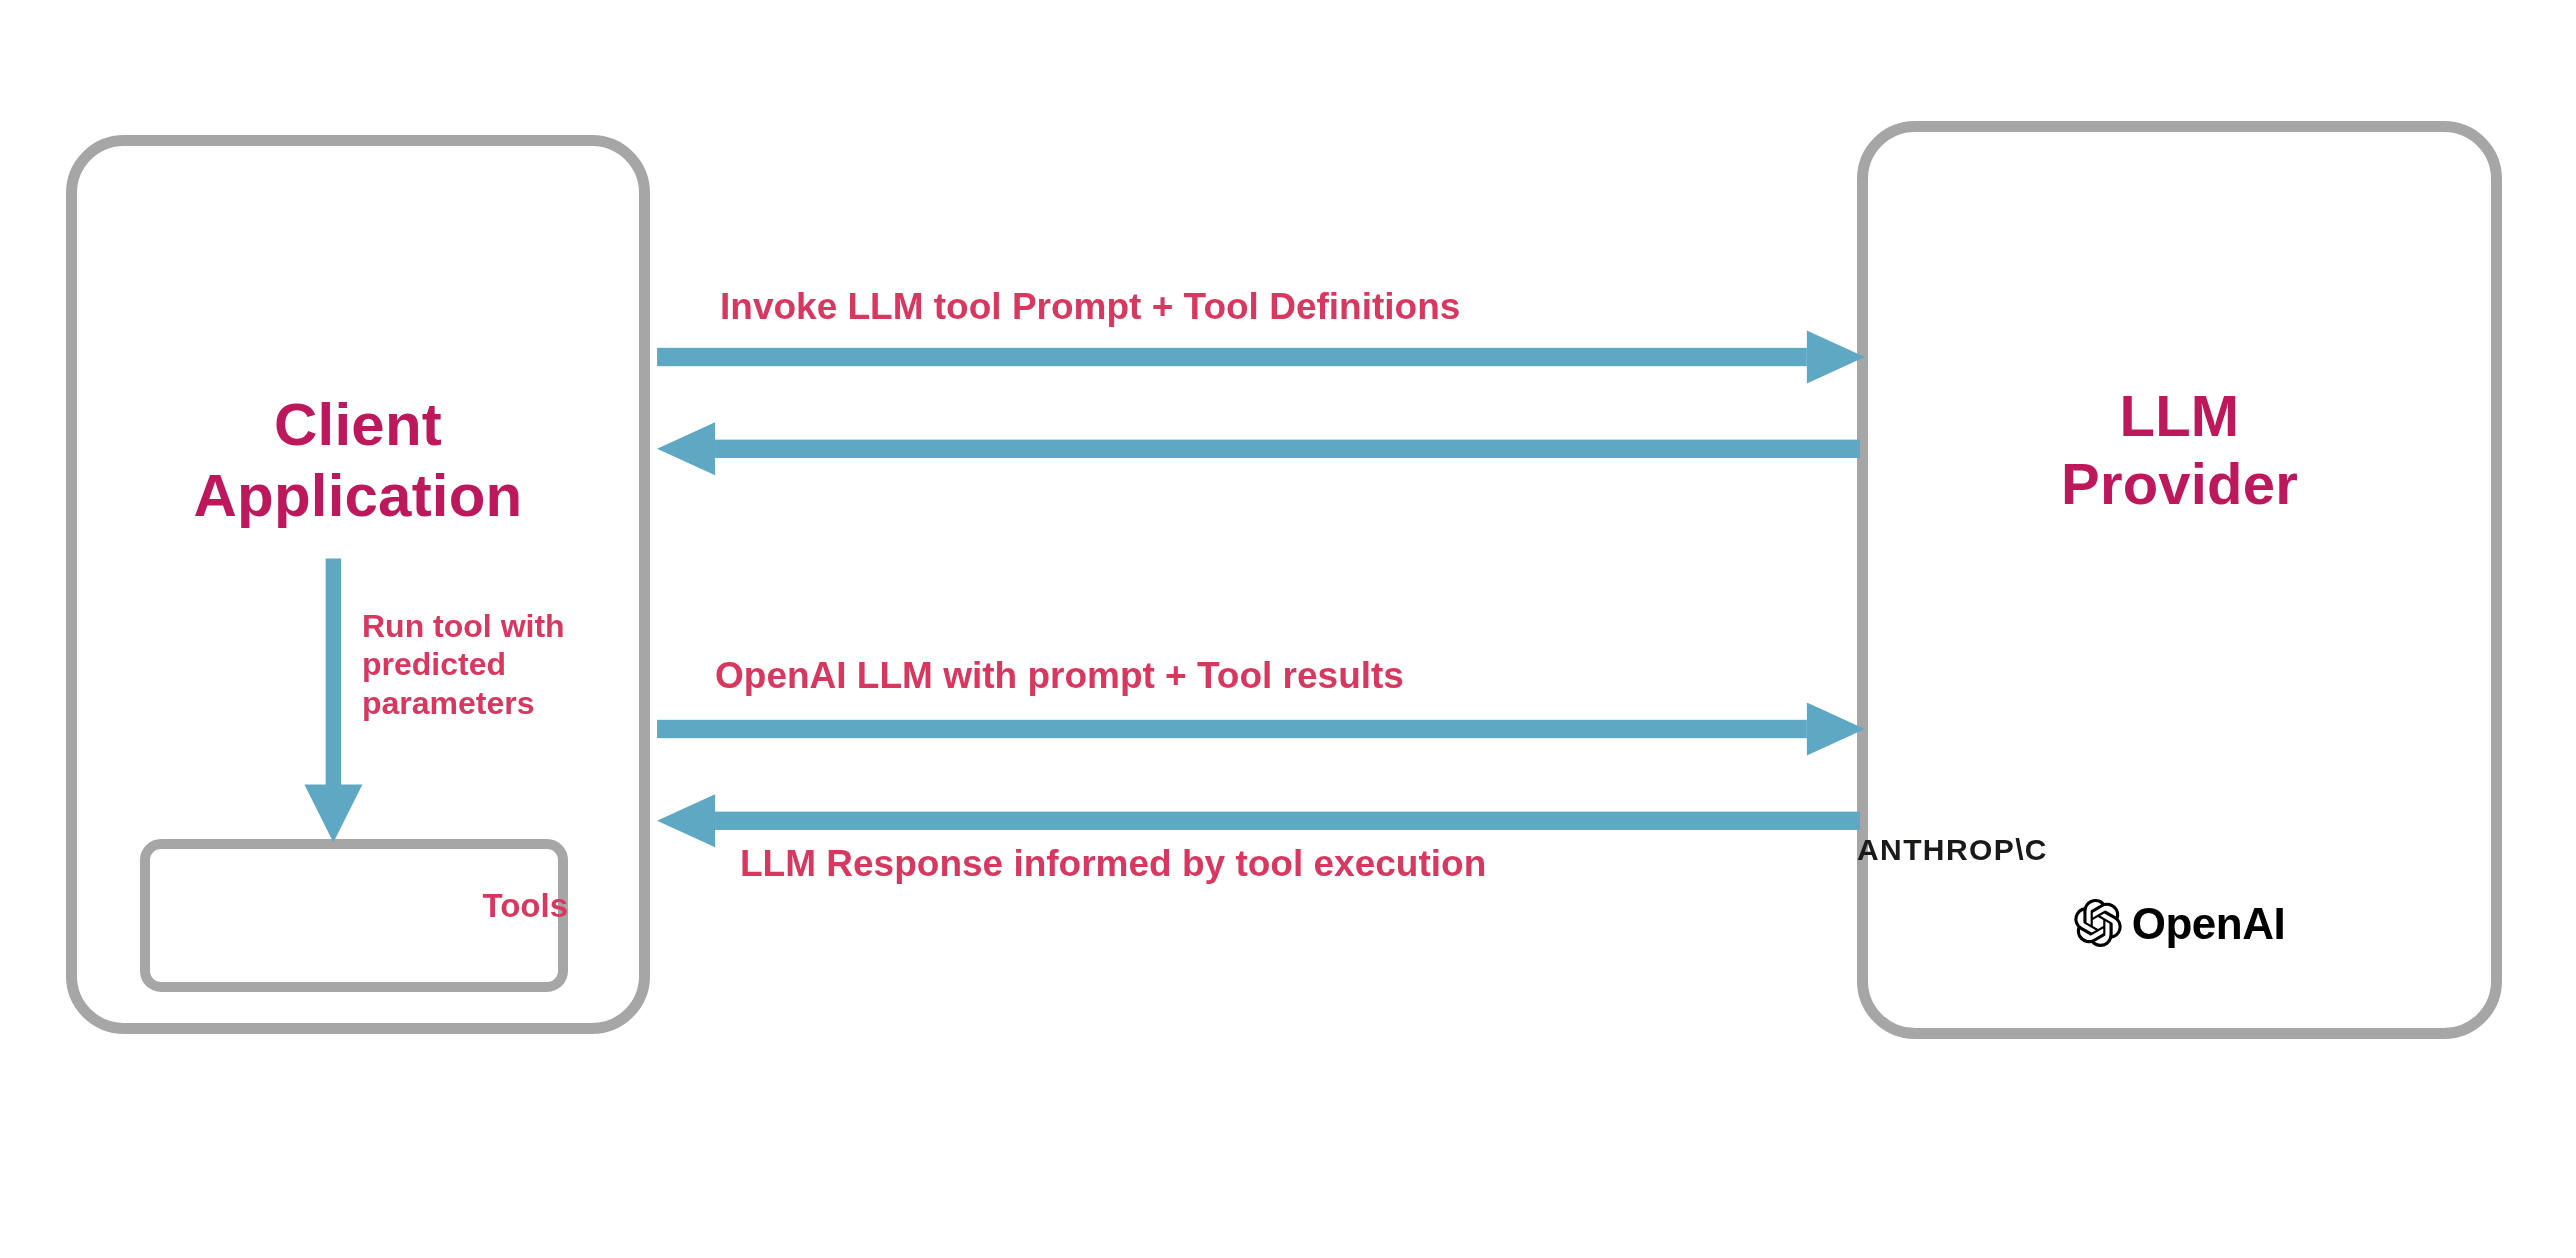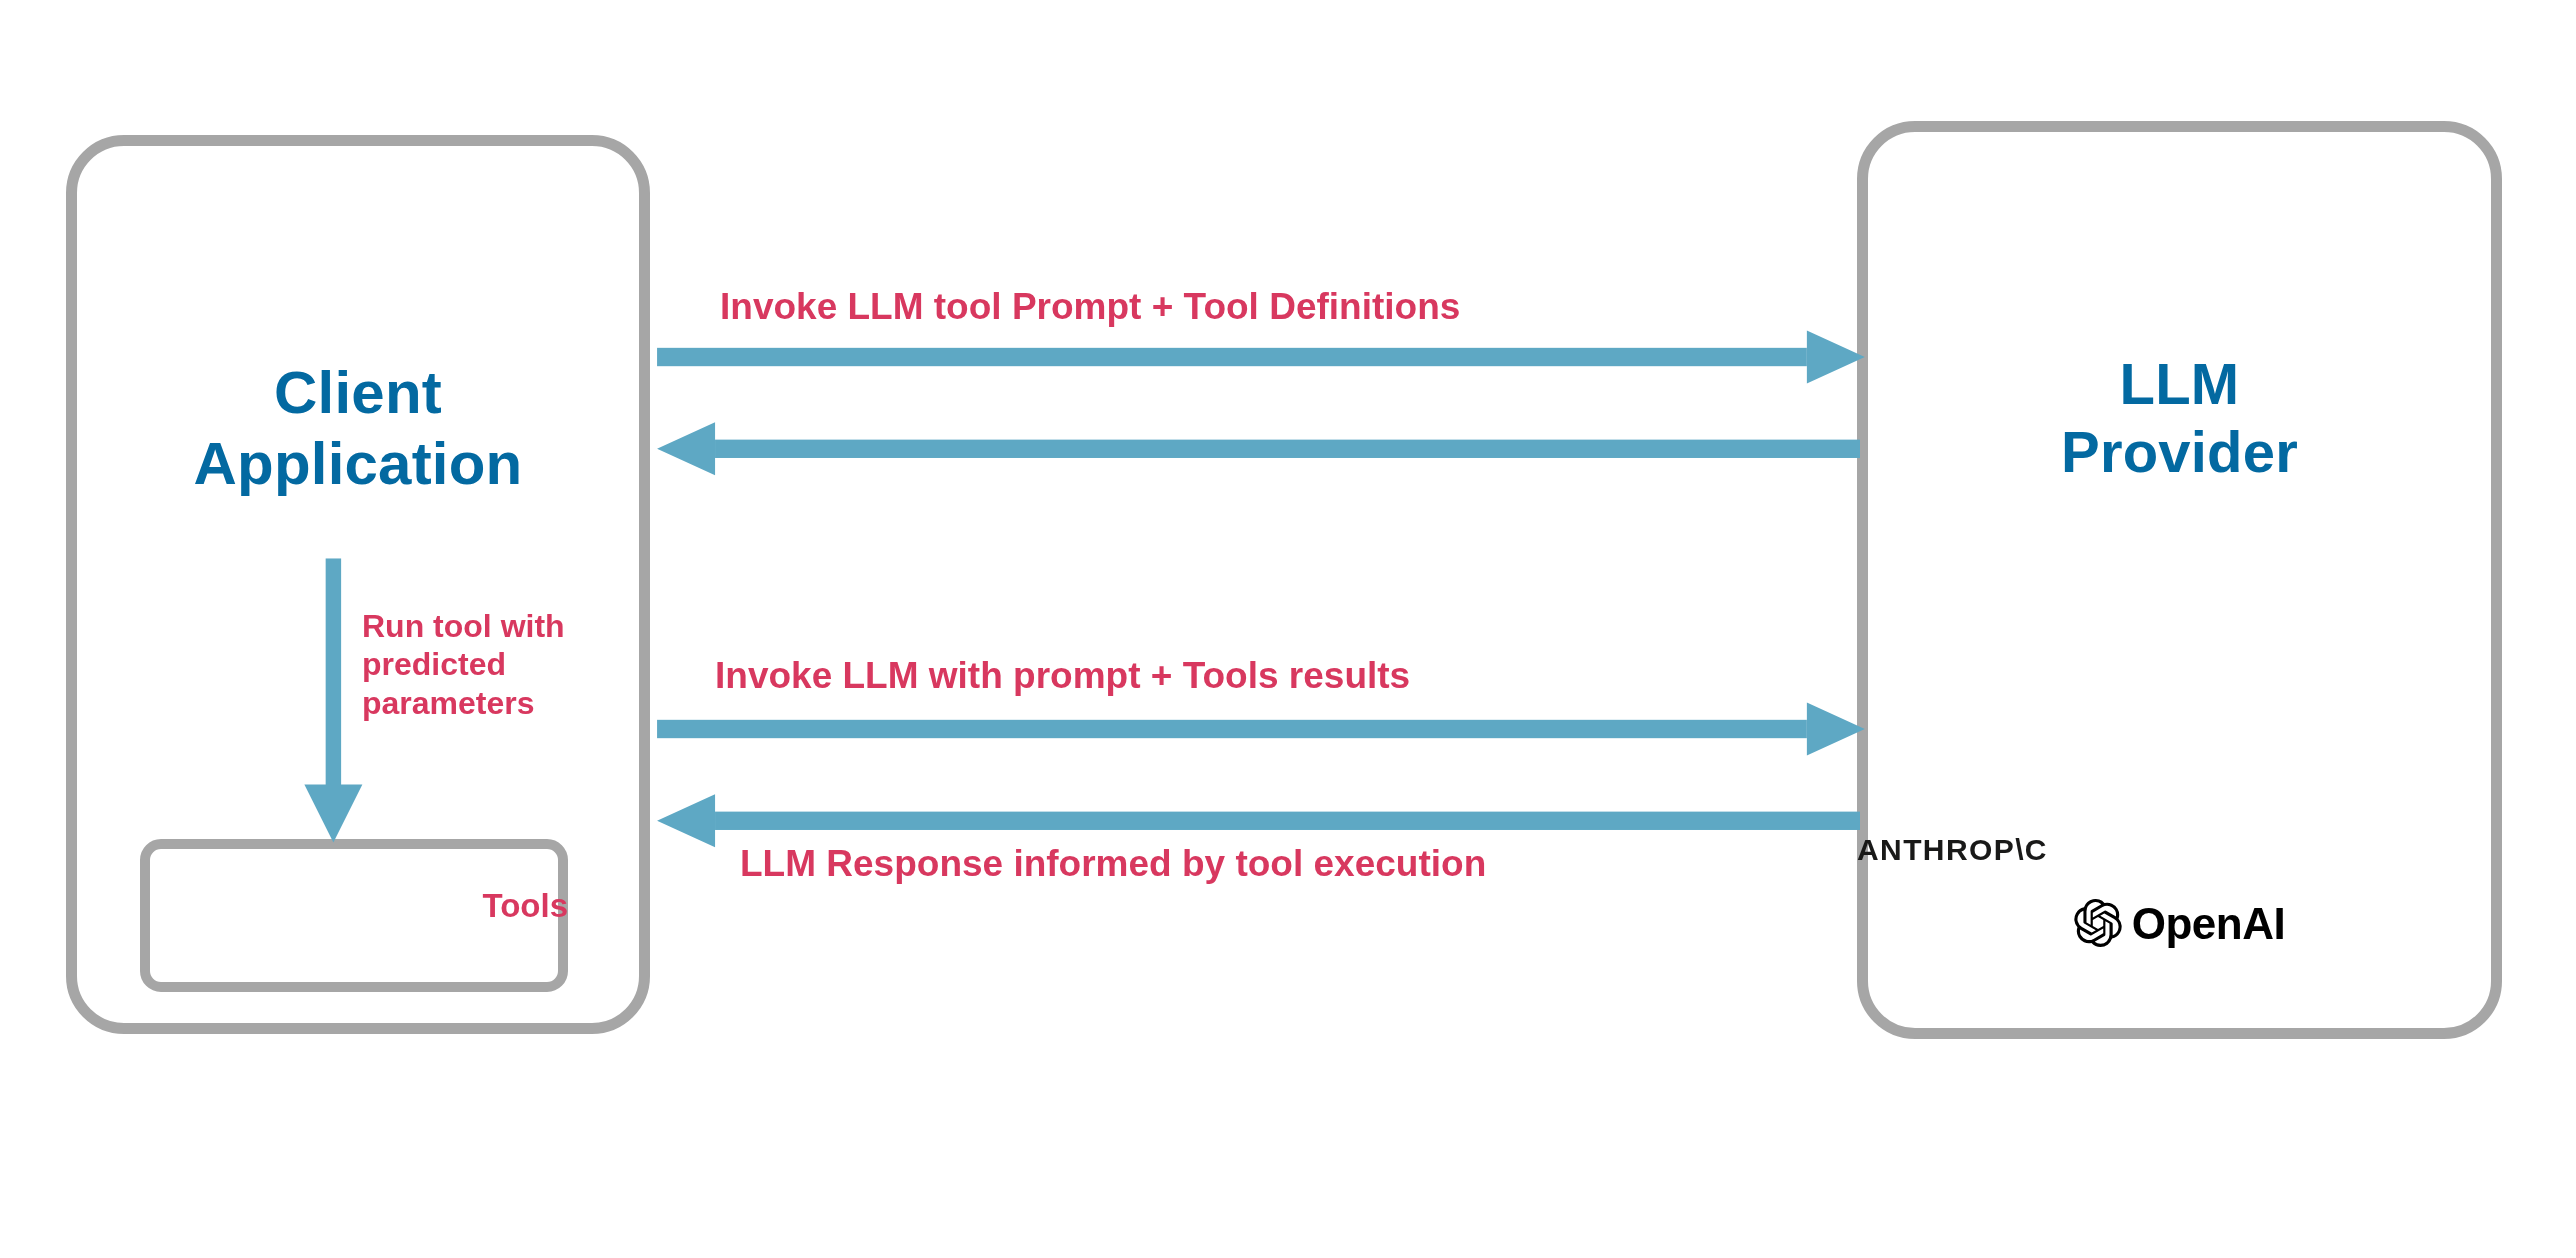--- a/index.html
+++ b/index.html
@@ -48,25 +48,26 @@
     height: 153px;
     border: 10.6px solid #a6a6a6;
     border-radius: 21px;
     background: #ffffff;
   }
 
   
   .node-title {
     position: absolute;
     text-align: center;
-    color: #0369a1;
+    color: #be185d;
     font-weight: 700;
     line-height: 1.18;
     letter-spacing: 0.2px;
     white-space: pre-line;
+    margin-top: 32px;
   }
   #client-title {
     left: 66px;
     top: 358px;
     width: 584px;
     font-size: 60px;
   }
   #provider-title {
     left: 1857px;
     top: 350px;
@@ -198,21 +199,21 @@
 
     <g>
       <rect x="337" y="578" width="16" height="250" fill="#5ea8c4"></rect>
       <polygon points="315,812 375,812 345,872" fill="#5ea8c4"></polygon>
     </g>
   </svg>
 
   <div id="label-invoke-defs" class="flow-label">Invoke LLM tool Prompt + Tool Definitions</div>
 
 
-  <div id="label-invoke-res" class="flow-label">Invoke LLM with prompt + Tools results</div>
+  <div id="label-invoke-res" class="flow-label">OpenAI LLM with prompt + Tool results</div>
 
   <div id="label-response-exec" class="flow-label">LLM Response informed by tool execution</div>
 
   <div id="label-run-tool" class="flow-label">Run tool with
 predicted
 parameters</div>
 
 </div>
 
 

